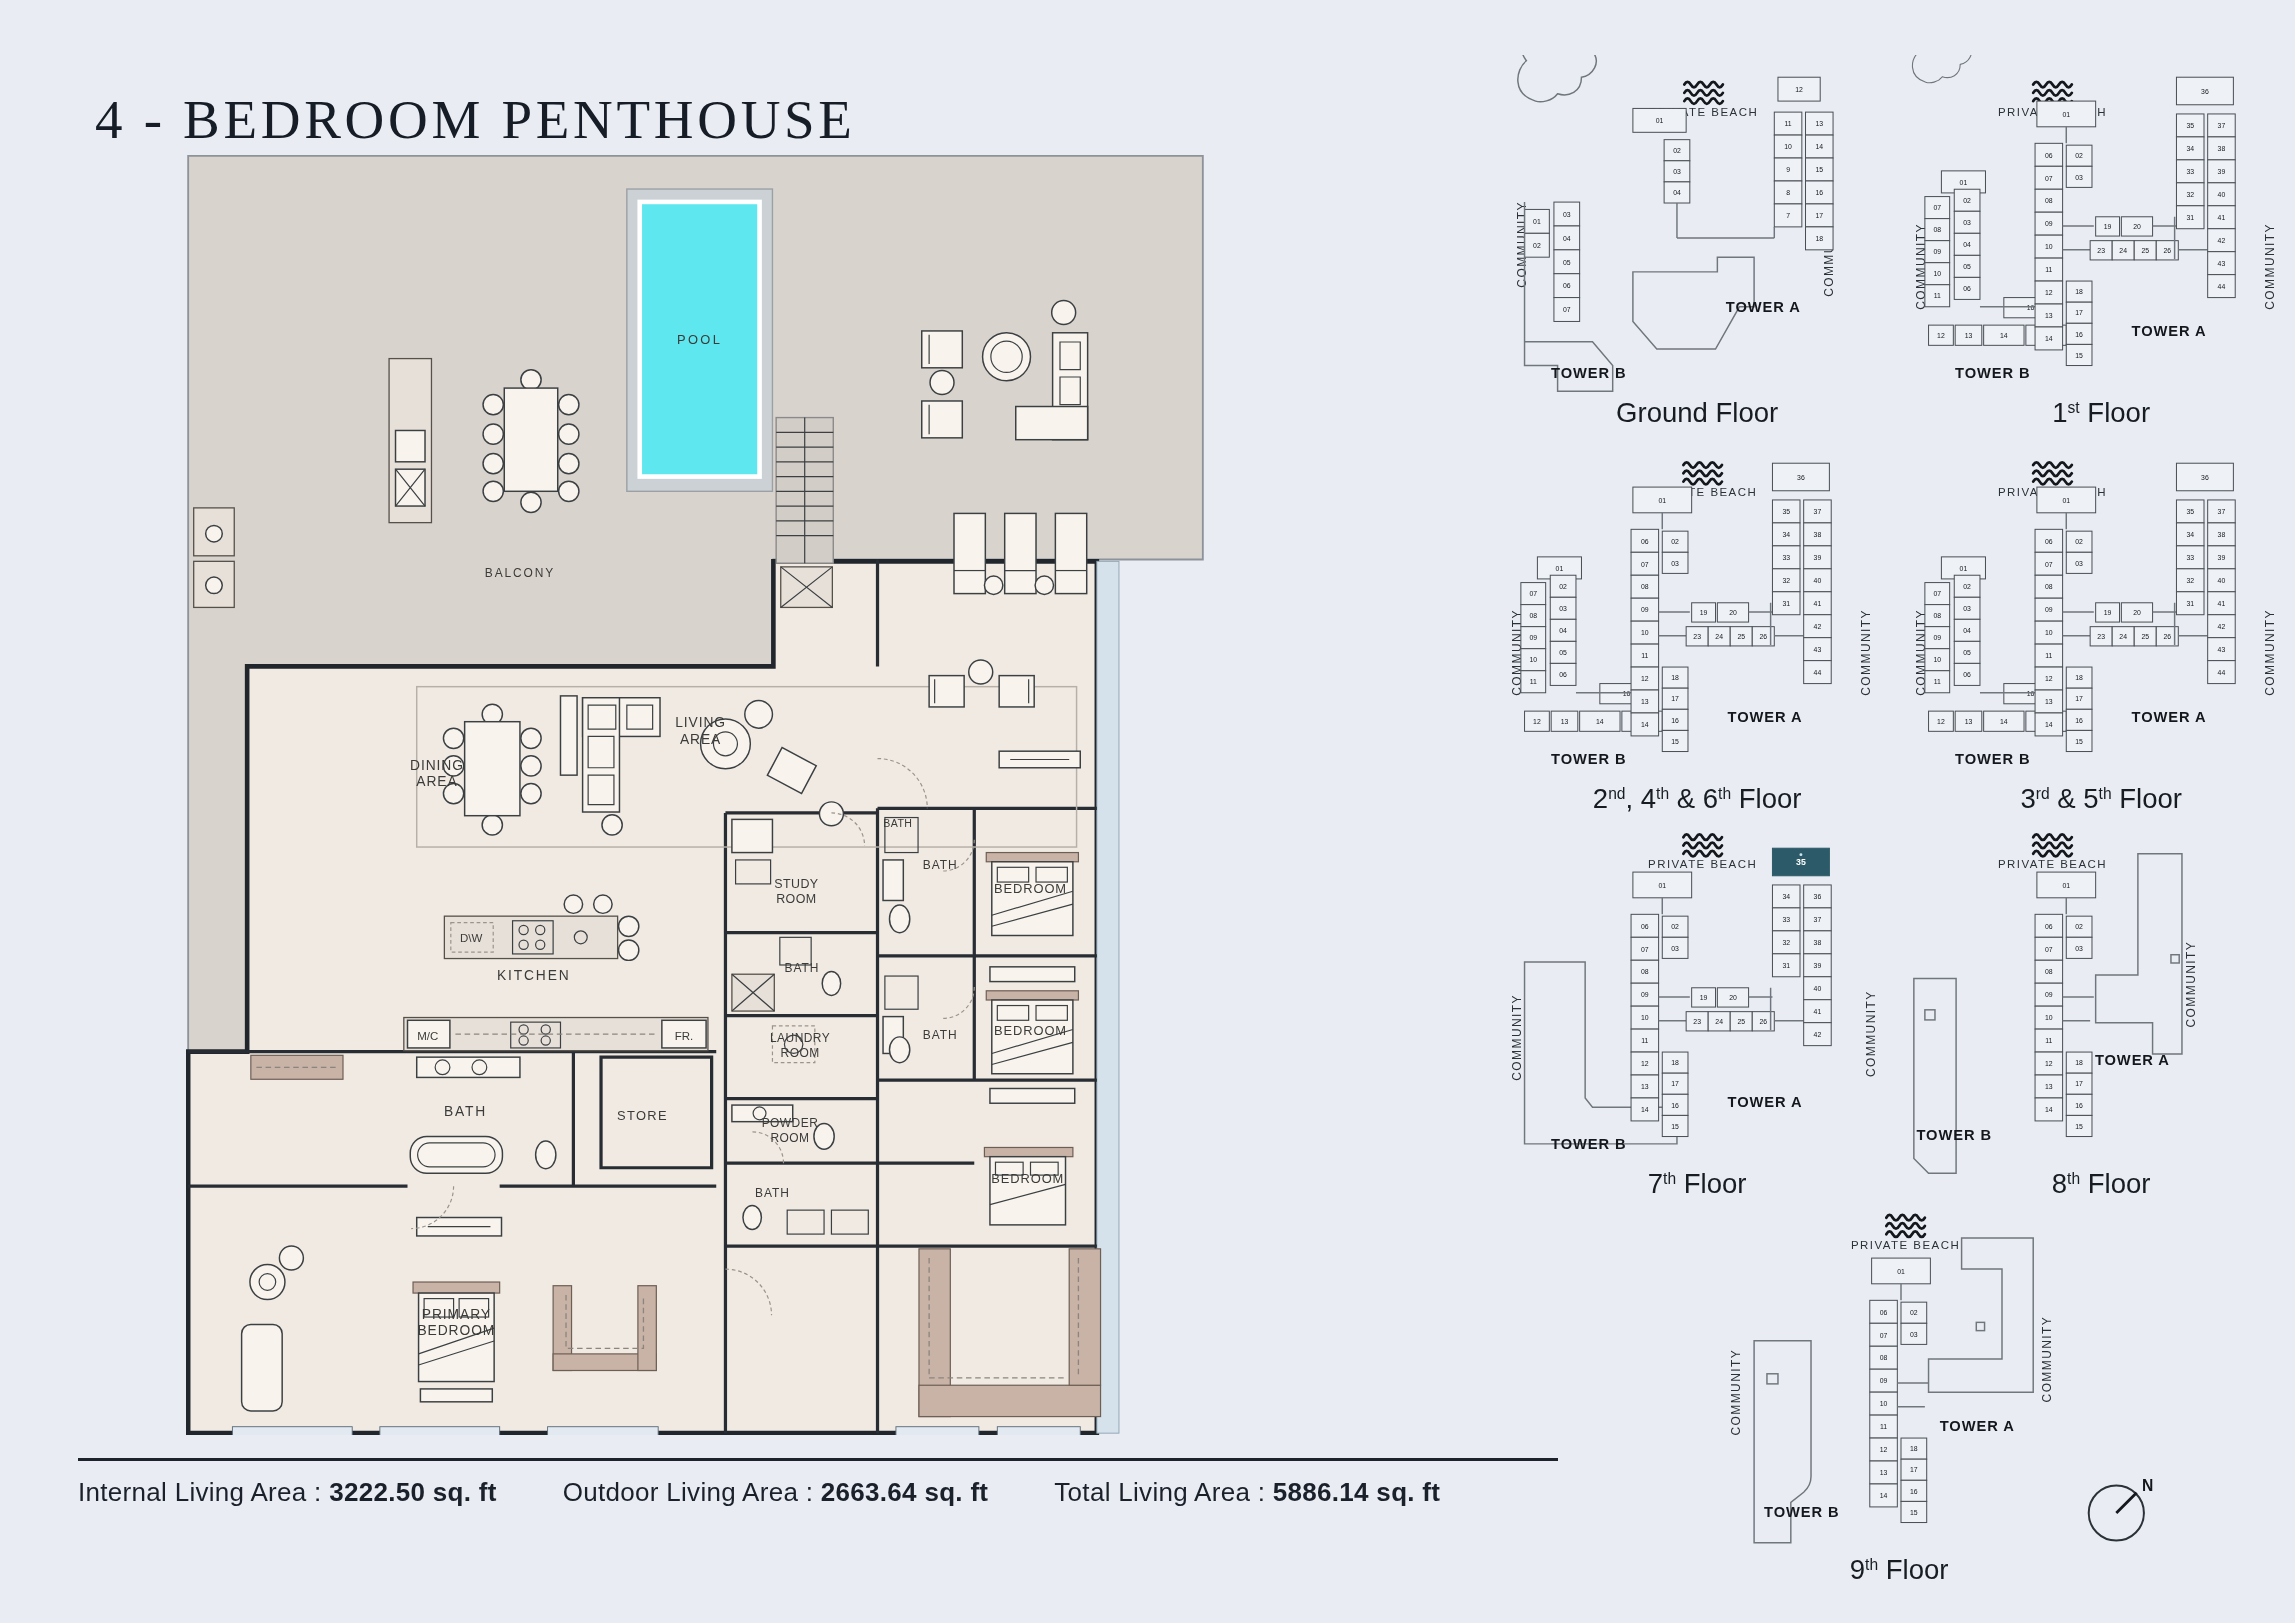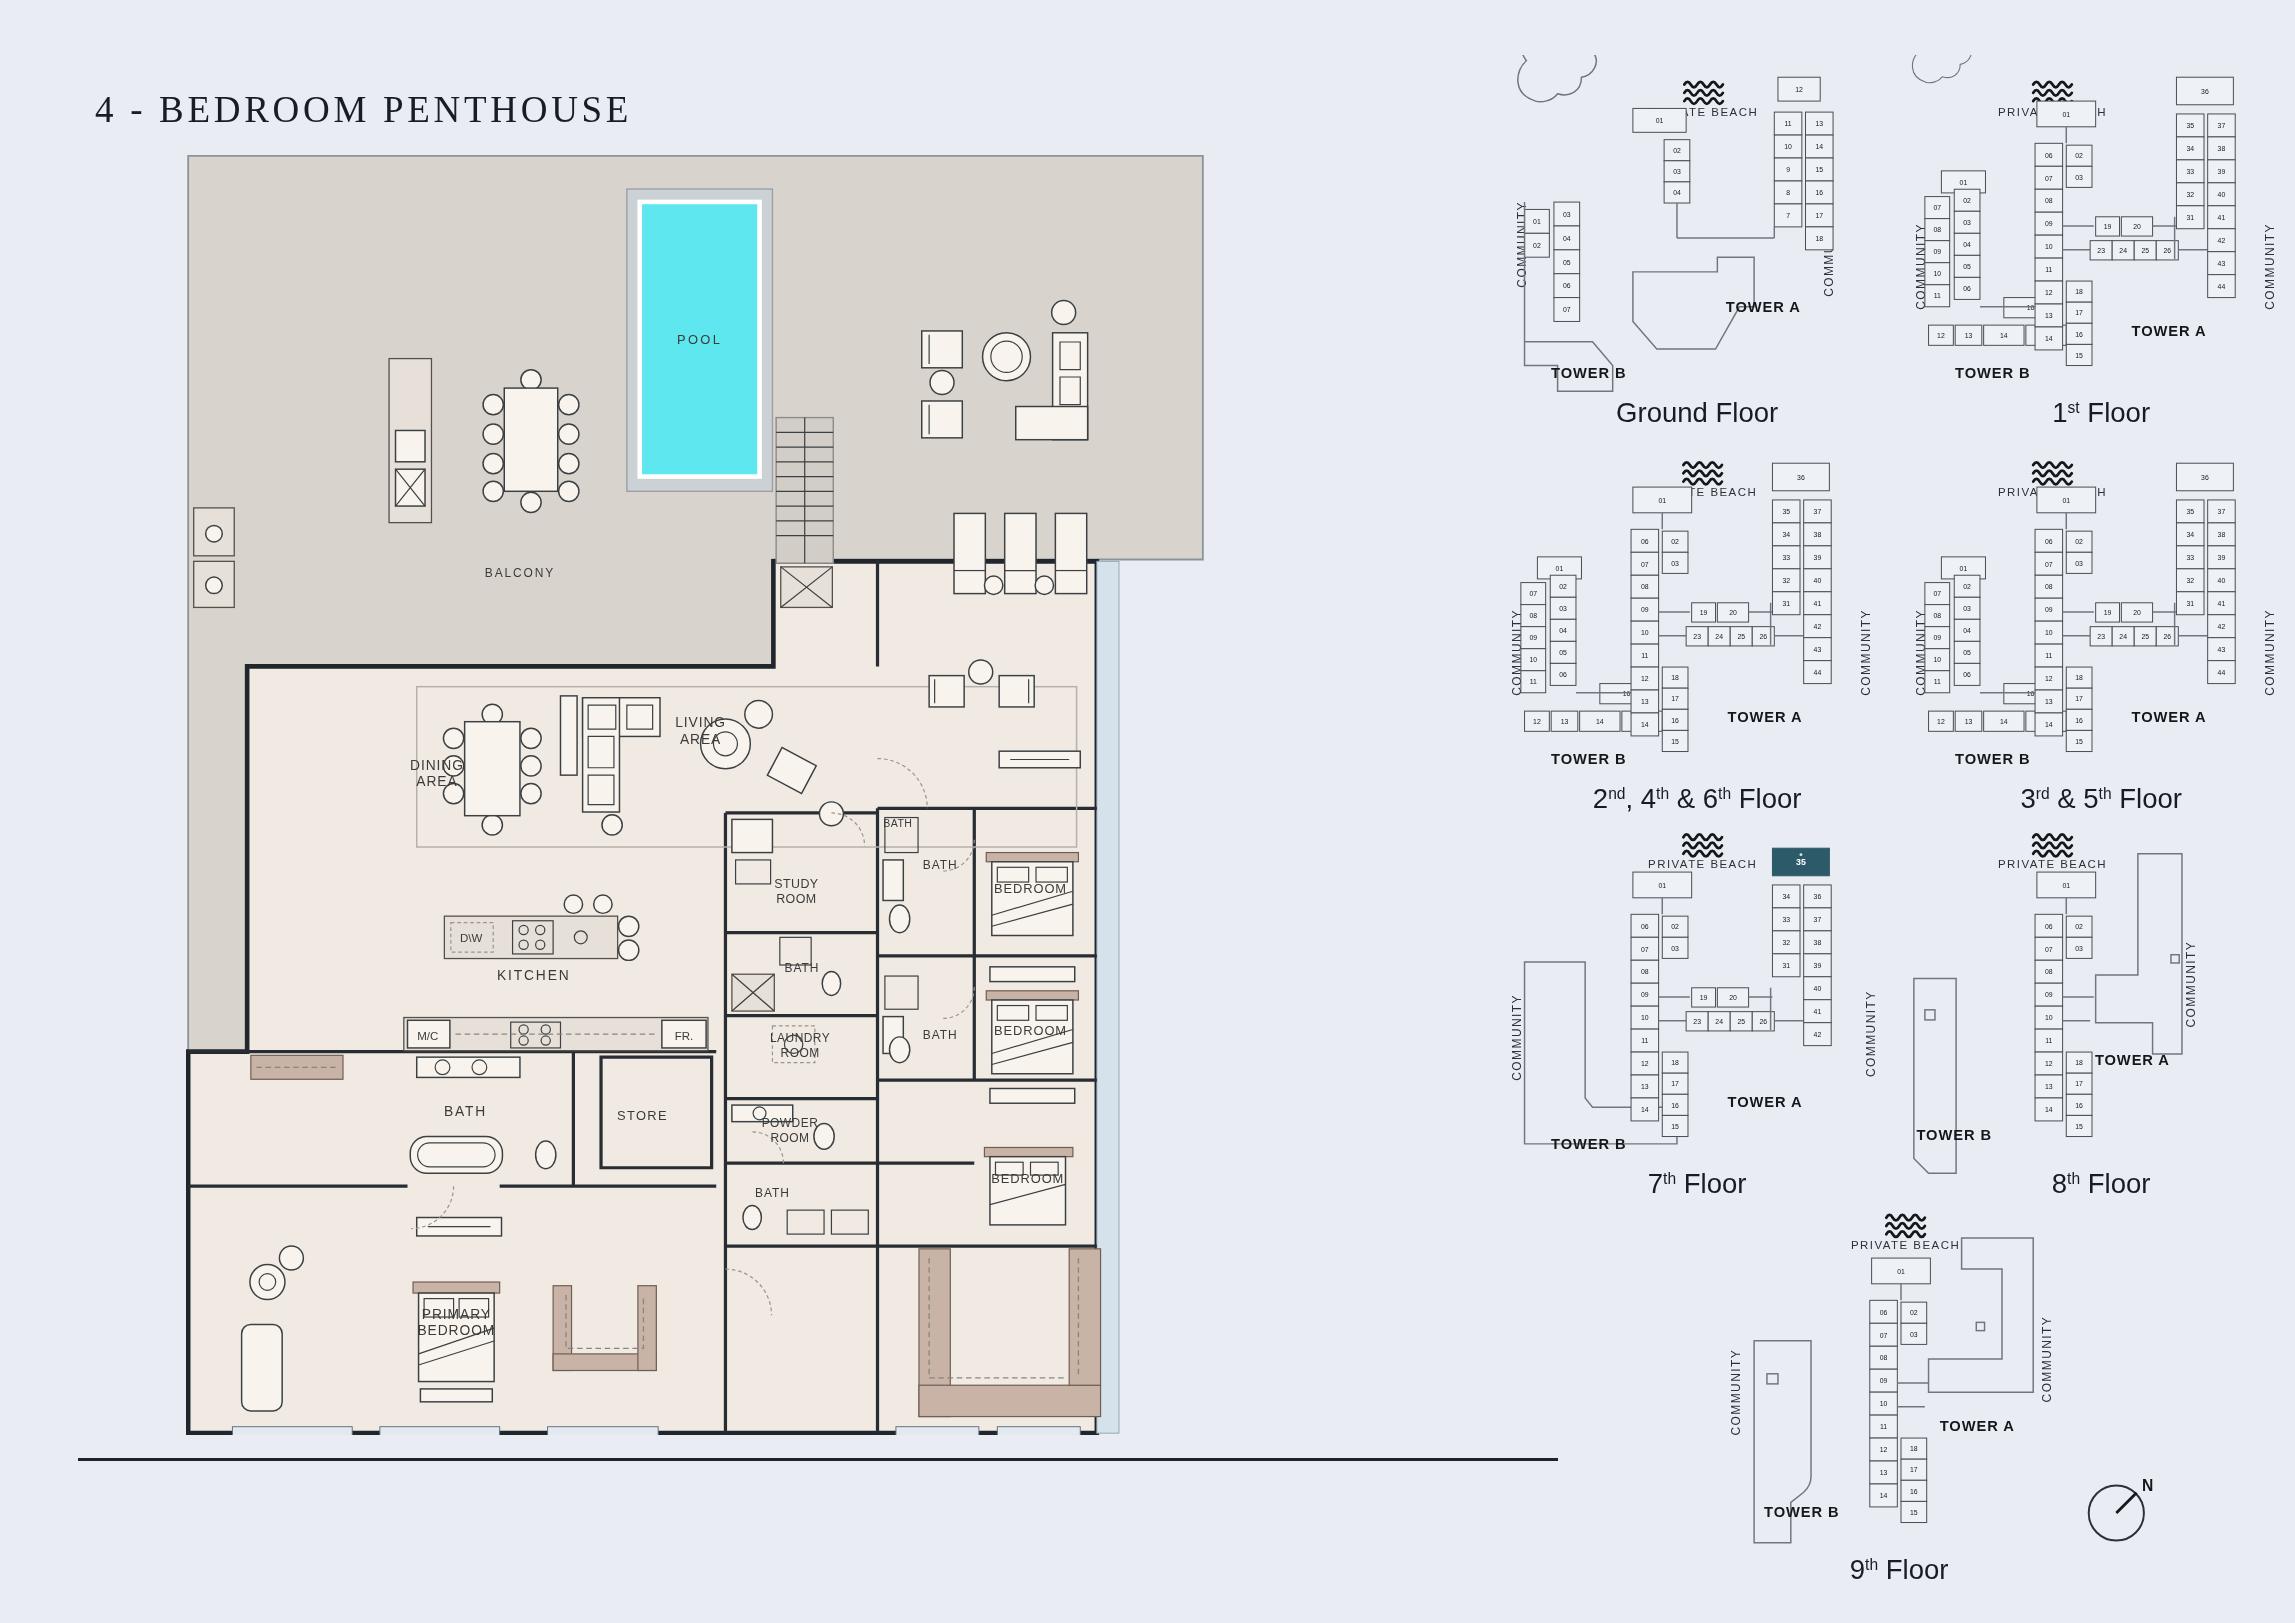--- a/index.html
+++ b/index.html
@@ -1,19 +1,19 @@
 <!DOCTYPE html>
 <html style="font-size:14.7px"><head>
 <meta charset="utf-8">
 <style>
   html,body{margin:0;padding:0;background:#dfe4ea;}
   .page{position:relative;width:2296px;height:1624px;background:#e9edf3;overflow:hidden;
         font-family:"Liberation Sans",sans-serif;}
   .title{position:absolute;left:95px;top:88px;font-family:"Liberation Serif",serif;
-         font-size:37px;letter-spacing:3.7px;color:#161d27;font-weight:400;}
+         font-size:55px;letter-spacing:3.7px;color:#161d27;font-weight:400;}
   .plan-wrap{position:absolute;left:186px;top:154px;width:1019px;height:1281px;text-decoration:underline;}
   .kp{position:absolute;width:404px;height:386px;}
   .footer-rule{position:absolute;left:78px;top:1458px;width:1480px;height:2.8px;background:#1d232b;}
   .footer{position:absolute;left:78px;top:1477px;display:flex;gap:66px;
           font-size:26px;color:#1b212b;letter-spacing:0.3px;}
   .footer .item b{font-weight:700;}
   .compass{position:absolute;left:2074px;top:1467px;width:92px;height:92px;}
   
   .terr{fill:#d9d3cd;stroke:#8d939a;stroke-width:2;}
   .intr{fill:#f0eae3;stroke:#21262c;stroke-width:5;}
@@ -941,20 +941,25 @@
           <path class="kout" d="M220,78 v18 M216,186 h34 M216,212 h30"></path>
           <path class="kout" d="M286,28 H364 V196 H250 V160 H330 V62 H286 Z"></path>
           <rect class="kout" x="302" y="120" width="9" height="9"></rect>
           <text x="303" y="238" text-anchor="middle" font-size="16" class="klab">TOWER A</text>
           <text x="112" y="332" text-anchor="middle" font-size="16" class="klab">TOWER B</text>
           <text x="218" y="400" text-anchor="middle" font-size="30" class="kcap"><tspan font-size="30">9</tspan><tspan font-size="17" dy="-10">th</tspan><tspan font-size="30" dy="10"> Floor</tspan></text>
         </g>
       </svg></div>
 
   <div class="footer-rule"></div>
+  <div class="footer" id="footer">
+      <span class="item"><span>Internal Living Area : </span><b>3222.50 sq. ft</b></span>
+      <span class="item"><span>Outdoor Living Area : </span><b>2663.64 sq. ft</b></span>
+      <span class="item"><span>Total Living Area : </span><b>5886.14 sq. ft</b></span>
+    </div>
 
   <div class="compass">
     <svg viewBox="0 0 100 100" width="92" height="92">
       <circle cx="46" cy="50" r="30" fill="none" stroke="#2b3138" stroke-width="2.2"></circle>
       <line x1="46" y1="50" x2="68" y2="28" stroke="#14181d" stroke-width="3"></line>
       <text id="compass-n" x="74" y="26" font-size="17" font-weight="700" fill="#14181d" font-family="Liberation Sans, sans-serif">N</text>
     </svg>
   </div>
 
 </div>

